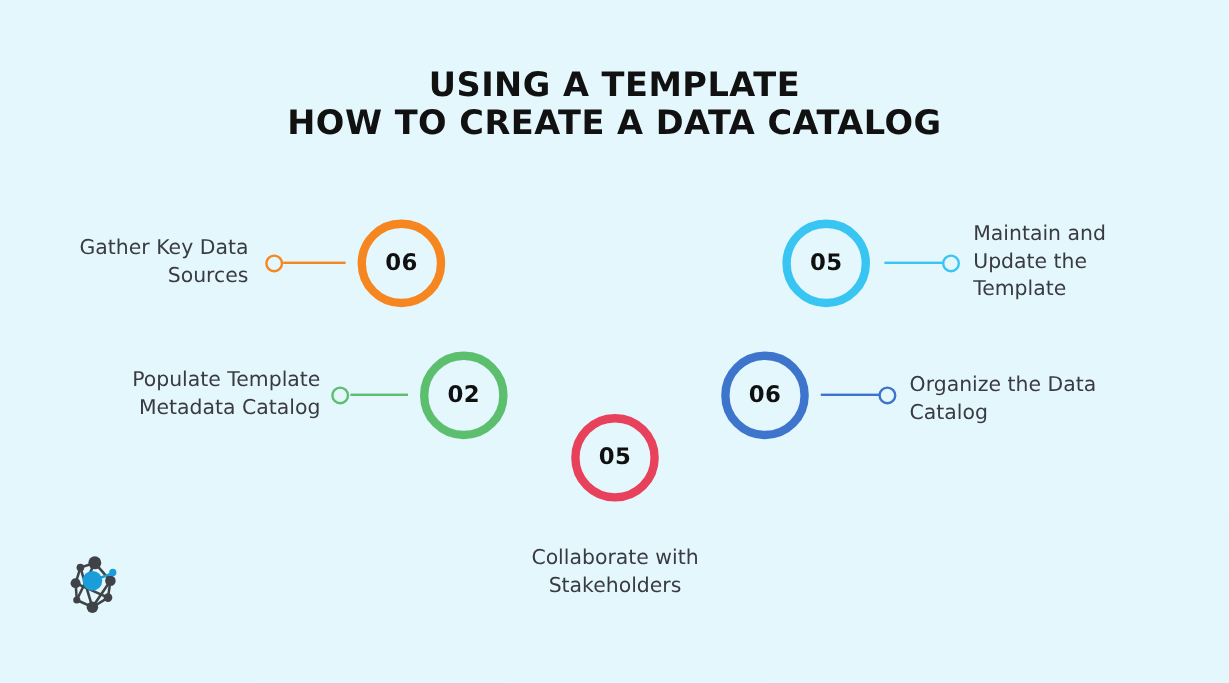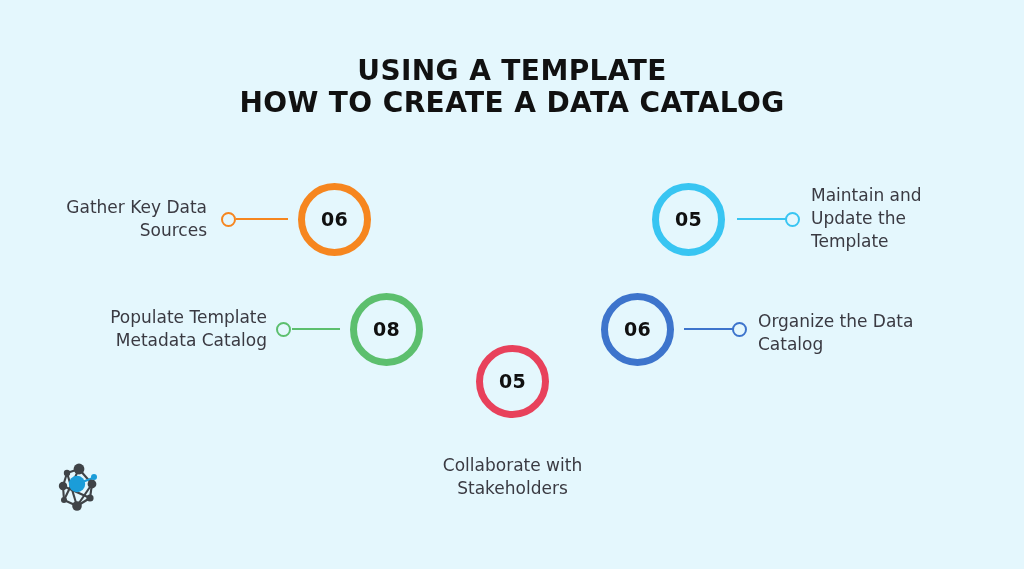--- a/index.html
+++ b/index.html
@@ -121,21 +121,21 @@
   <div class="conn-ring" style="left: 221px; top: 212px; border-color: #f6861f;"></div>
   <div class="step-circle" style="left: 298px; top: 183px; border-color: #f6861f;">
     <span class="step-number">06</span>
   </div>
 
   <div class="step-label label-right-align" style="left: 62px; top: 306px; width: 205px;">Populate Template
 Metadata Catalog</div>
   <div class="conn-line" style="left: 292px; top: 328px; width: 48px; background: #5cbf6e;"></div>
   <div class="conn-ring" style="left: 276px; top: 322px; border-color: #5cbf6e;"></div>
   <div class="step-circle" style="left: 350px; top: 293px; border-color: #5cbf6e;">
-    <span class="step-number">08</span>
+    <span class="step-number">02</span>
   </div>
 
   <div class="step-circle" style="left: 476px; top: 345px; border-color: #e8415b;">
     <span class="step-number">05</span>
   </div>
   <div class="step-label label-center-align" style="left: 400px; top: 430px; width: 225px;">Collaborate with
 Stakeholders</div>
 
   <div class="step-circle" style="left: 601px; top: 293px; border-color: #3d74cc;">
     <span class="step-number">06</span>

